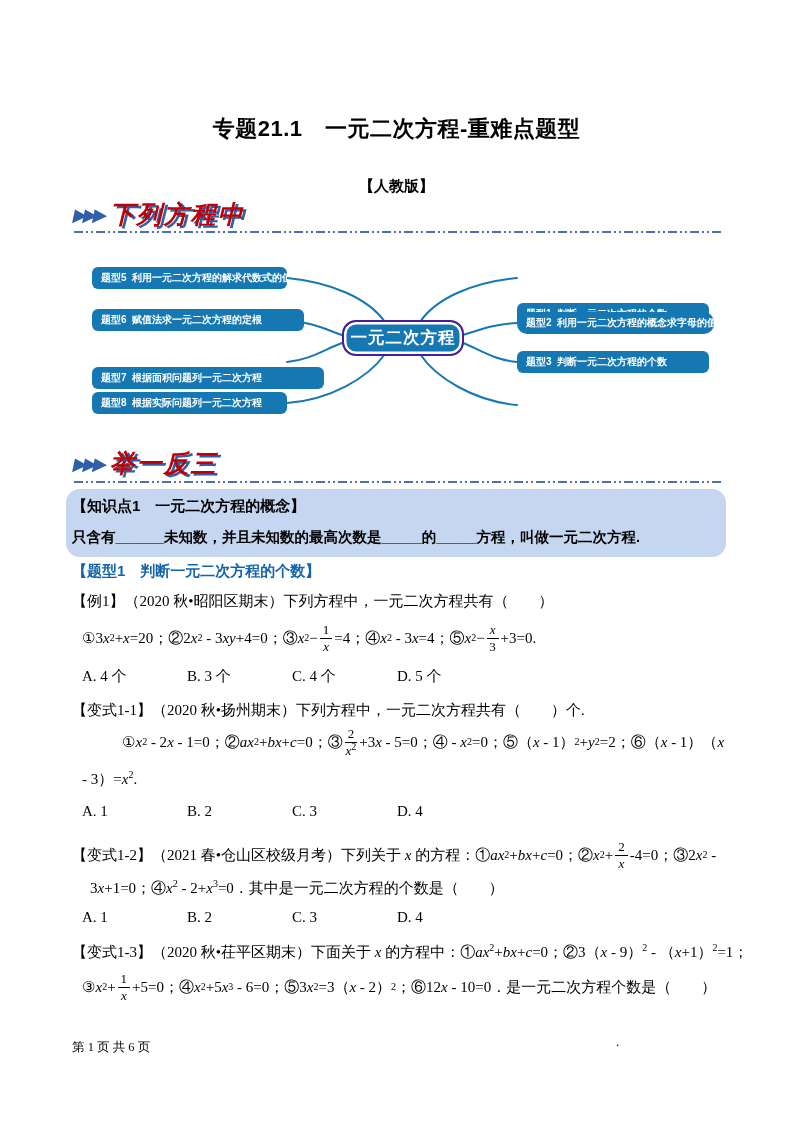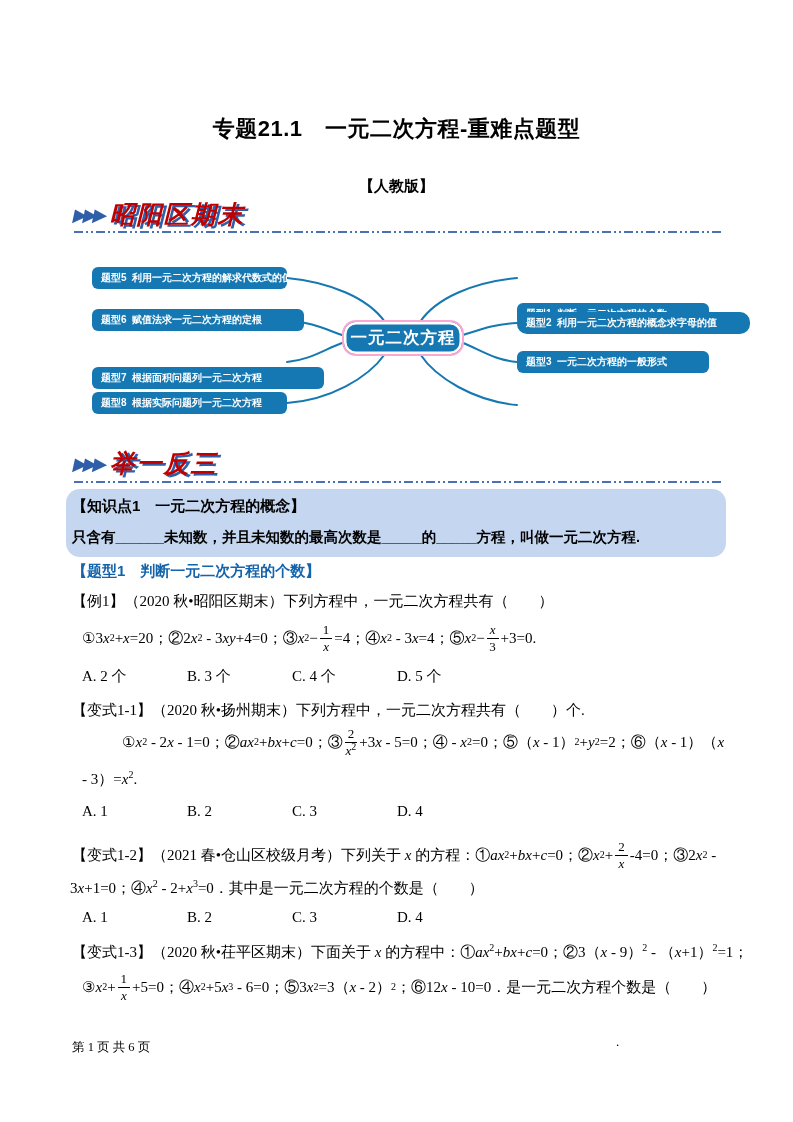--- a/index.html
+++ b/index.html
@@ -49,21 +49,21 @@
   .mindmap svg { position:absolute; left:0; top:0; }
   .mm-box {
     position:absolute; height:22px; box-sizing:border-box; border-radius:6px;
     background:#1678b2; color:#fff; display:flex; align-items:center;
     padding:0 9px; white-space:pre; overflow:hidden;
     font-family:"Liberation Sans","DejaVu Sans",sans-serif;
     font-size:10px; font-weight:bold;
   }
   .mm-center {
     position:absolute; left:262px; top:70px; width:122px; height:36px;
-    box-sizing:border-box; background:#1678b2; border:2px solid #f9a8d4;
+    box-sizing:border-box; background:#1678b2; border:2px solid #4c1d95;
     box-shadow:inset 0 0 0 2.5px #fff; border-radius:14px;
     color:#fff; display:flex; align-items:center; justify-content:center;
     font-family:"Liberation Sans","DejaVu Sans",sans-serif;
     font-size:16.5px; font-weight:bold; letter-spacing:1px;
   }
 
   
   .kbox { top:489px; left:66px; width:660px; height:68px; background:#c5d6f0; border-radius:14px; }
   .k-head {
     top:497px; left:72px; font-family:"Liberation Sans","DejaVu Sans",sans-serif;
@@ -101,21 +101,21 @@
   .stray-dot { top:1034px; left:616px; font-size:13px; }
 </style>
 </head>
 <body>
 
 <div class="abs page-title">专题21.1　一元二次方程-重难点题型</div>
 <div class="abs page-subtitle">【人教版】</div>
 
 <div class="abs sec-head" id="sec-head-1">
   <span class="arrows">▶▶▶</span>
-  <span class="sec-title">昭阳区期末</span>
+  <span class="sec-title">下列方程中</span>
 </div>
 <div class="abs divider" id="divider-1"></div>
 
 <div class="abs mindmap">
   <svg width="640" height="180" viewBox="0 0 640 180">
     <g fill="none" stroke="#1678b2" stroke-width="2" stroke-linecap="round">
       <path d="M 207 28 C 250 32, 288 48, 305 72"></path>
       <path d="M 207 70 C 230 72, 245 79, 262 85"></path>
       <path d="M 207 112 C 230 110, 245 99, 262 93"></path>
       <path d="M 207 153 C 250 150, 288 128, 305 104"></path>
@@ -123,58 +123,58 @@
       <path d="M 437 73 C 414 74, 399 80, 383 85"></path>
       <path d="M 437 112 C 414 110, 399 99, 383 93"></path>
       <path d="M 437 155 C 394 151, 356 128, 340 104"></path>
     </g>
   </svg>
   <div class="mm-box" style="left:12px;top:17px;width:195px;">题型5  利用一元二次方程的解求代数式的值</div>
   <div class="mm-box" style="left:12px;top:59px;width:212px;">题型6  赋值法求一元二次方程的定根</div>
   <div class="mm-box" style="left:12px;top:117px;width:232px;">题型7  根据面积问题列一元二次方程</div>
   <div class="mm-box" style="left:12px;top:142px;width:195px;">题型8  根据实际问题列一元二次方程</div>
   <div class="mm-box" style="left:437px;top:17px;width:192px;margin-top:36px;">题型1  判断一元二次方程的个数</div>
-  <div class="mm-box" style="left:437px;top:62px;width:233px;border-radius:10px;">题型2  利用一元二次方程的概念求字母的值</div>
-  <div class="mm-box" style="left:437px;top:101px;width:192px;">题型3  一元二次方程的一般形式</div>
+  <div class="mm-box" style="left:437px;top:62px;width:197px;border-radius:10px;">题型2  利用一元二次方程的概念求字母的值</div>
+  <div class="mm-box" style="left:437px;top:101px;width:192px;">题型3  判断一元二次方程的个数</div>
   <div class="mm-center">一元二次方程</div>
 </div>
 
 <div class="abs sec-head" id="sec-head-2">
   <span class="arrows">▶▶▶</span>
   <span class="sec-title">举一反三</span>
 </div>
 <div class="abs divider" id="divider-2"></div>
 
 <div class="abs kbox"></div>
 <div class="abs k-head">【知识点1　一元二次方程的概念】</div>
 <div class="abs k-body">只含有______未知数，并且未知数的最高次数是_____的_____方程，叫做一元二次方程.</div>
 
 <div class="abs topic-head">【题型1　判断一元二次方程的个数】</div>
 
 <div class="qline" style="top:592px;">【例1】（2020 秋•昭阳区期末）下列方程中，一元二次方程共有（　　）</div>
 <div class="mline" style="top:620px;">①3<i>x</i><sup>2</sup>+<i>x</i>=20；②2<i>x</i><sup>2</sup> - 3<i>xy</i>+4=0；③<i>x</i><sup>2</sup>−<span class="frac"><span class="fn">1</span><span class="fd"><i>x</i></span></span>=4；④<i>x</i><sup>2</sup> - 3<i>x</i>=4；⑤<i>x</i><sup>2</sup>−<span class="frac"><span class="fn"><i>x</i></span><span class="fd">3</span></span>+3=0.</div>
 <div class="opts" style="top:667px;">
-  <span class="opt">A. 2 个</span>
+  <span class="opt">A. 4 个</span>
   <span class="opt">B. 3 个</span>
   <span class="opt">C. 4 个</span>
   <span class="opt">D. 5 个</span>
 </div>
 
 <div class="qline" style="top:701px;">【变式1-1】（2020 秋•扬州期末）下列方程中，一元二次方程共有（　　）个.</div>
 <div class="mline" style="top:724px;margin-left:40px;">①<i>x</i><sup>2</sup> - 2<i>x</i> - 1=0；②<i>ax</i><sup>2</sup>+<i>bx</i>+<i>c</i>=0；③<span class="frac"><span class="fn">2</span><span class="fd"><i>x</i><sup>2</sup></span></span>+3<i>x</i> - 5=0；④ - <i>x</i><sup>2</sup>=0；⑤（<i>x</i> - 1）<sup>2</sup>+<i>y</i><sup>2</sup>=2；⑥（<i>x</i> - 1）（<i>x</i></div>
 <div class="qline" style="top:770px;left:82px;"> - 3）=<i>x</i><sup>2</sup>.</div>
 <div class="opts" style="top:803px;">
   <span class="opt">A. 1</span>
   <span class="opt">B. 2</span>
   <span class="opt">C. 3</span>
   <span class="opt">D. 4</span>
 </div>
 
 <div class="mline" style="top:837px;left:72px;">【变式1-2】（2021 春•仓山区校级月考）下列关于 <i>x</i> 的方程：①<i>ax</i><sup>2</sup>+<i>bx</i>+<i>c</i>=0；②<i>x</i><sup>2</sup>+<span class="frac"><span class="fn">2</span><span class="fd"><i>x</i></span></span>-4=0；③2<i>x</i><sup>2</sup> -</div>
-<div class="qline" style="top:879px;left:70px;">3<i>x</i>+1=0；④<i>x</i><sup>2</sup> - 2+<i>x</i><sup>3</sup>=0．其中是一元二次方程的个数是（　　）</div>
+<div class="qline" style="top:879px;left:90px;">3<i>x</i>+1=0；④<i>x</i><sup>2</sup> - 2+<i>x</i><sup>3</sup>=0．其中是一元二次方程的个数是（　　）</div>
 <div class="opts" style="top:909px;">
   <span class="opt">A. 1</span>
   <span class="opt">B. 2</span>
   <span class="opt">C. 3</span>
   <span class="opt">D. 4</span>
 </div>
 
 <div class="qline" style="top:943px;">【变式1-3】（2020 秋•茌平区期末）下面关于 <i>x</i> 的方程中：①<i>ax</i><sup>2</sup>+<i>bx</i>+<i>c</i>=0；②3（<i>x</i> - 9）<sup>2</sup> - （<i>x</i>+1）<sup>2</sup>=1；</div>
 <div class="mline" style="top:969px;text-align:right;">③<i>x</i><sup>2</sup>+<span class="frac"><span class="fn">1</span><span class="fd"><i>x</i></span></span>+5=0；④<i>x</i><sup>2</sup>+5<i>x</i><sup>3</sup> - 6=0；⑤3<i>x</i><sup>2</sup>=3（<i>x</i> - 2）<sup>2</sup>；⑥12<i>x</i> - 10=0．是一元二次方程个数是（　　）</div>
 

